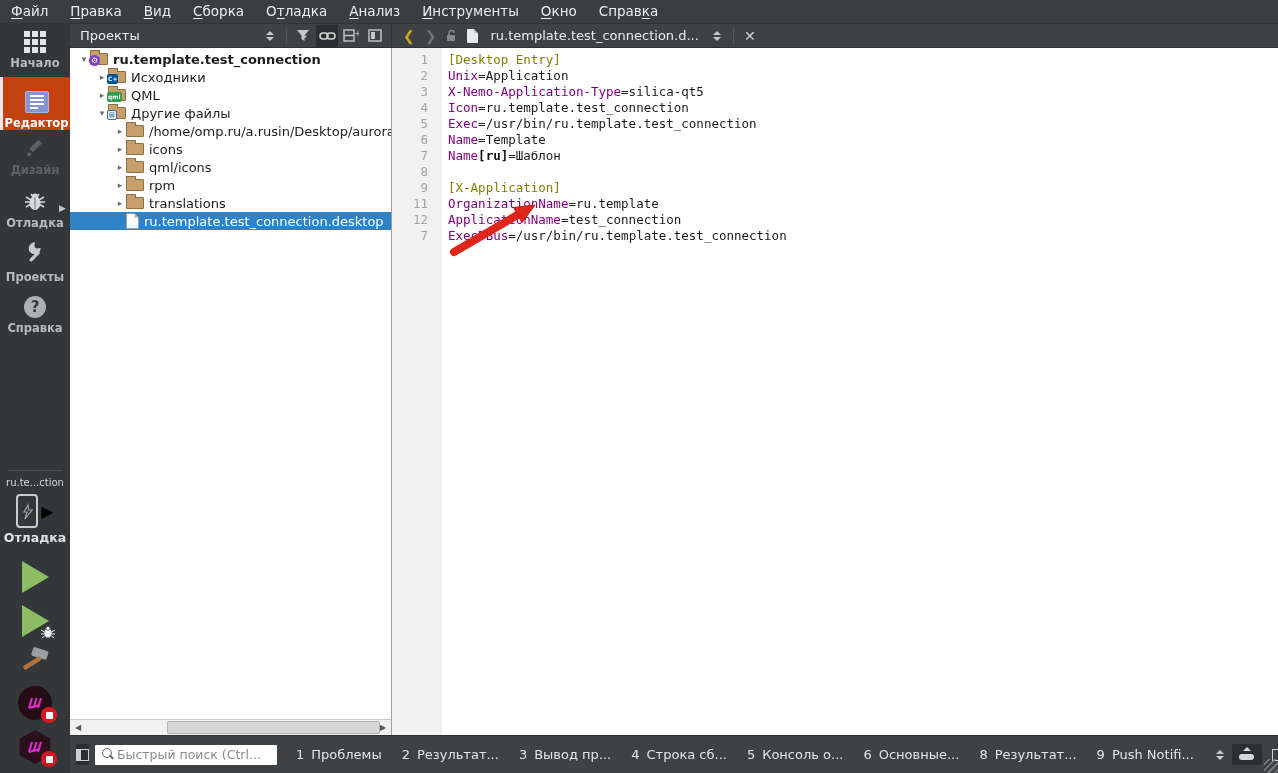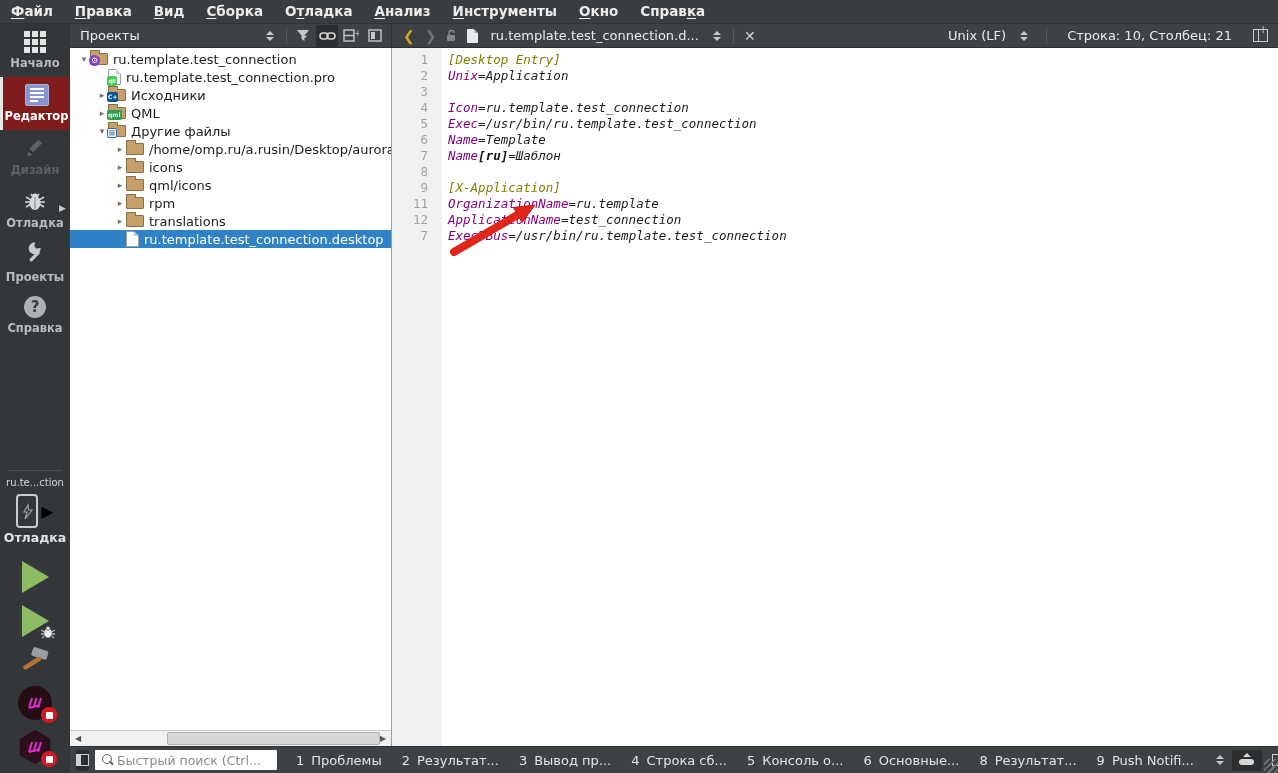--- a/index.html
+++ b/index.html
@@ -3,31 +3,31 @@
 <meta charset="utf-8">
 <style>
   * { box-sizing: border-box; margin:0; padding:0; }
   html,body { width:1278px; height:773px; overflow:hidden; background:#3d4042;
     font-family:"DejaVu Sans","Liberation Sans",sans-serif; }
   .app { width:1278px; height:773px; display:flex; flex-direction:column; }
 
   
   .menubar { height:24px; background:#3b3e40; display:flex; align-items:stretch;
     border-bottom:1px solid #323537; color:#ececec; font-size:13.5px; }
-  .menu-item { padding:0 11px; line-height:23px; cursor:default;font-weight:bold; }
+  .menu-item { padding:0 11px; line-height:23px; cursor:default; }
   .menu-item u { text-underline-offset:2px; }
 
   
   .below { flex:1; display:flex; min-height:0; }
 
   
   .modebar { width:70px; background:#333739; display:flex; flex-direction:column; align-items:stretch; }
   .mode { height:53px; display:flex; flex-direction:column; align-items:center; justify-content:center;
     gap:3px; color:#b9bbbc; font-size:11.5px; font-weight:bold; position:relative; }
-  .mode.active { background:#7f1d1d; color:#ffffff; border-left:3px solid #e8e8e8; }
+  .mode.active { background:#c2410c; color:#ffffff; border-left:3px solid #e8e8e8;justify-content:flex-end; }
   .mode.disabled { color:#5e6264; }
   .mode .subarrow { position:absolute; right:4px; top:20px; color:#c7c9ca; font-size:9px; }
   .ic-grid { width:22px; height:22px; display:grid; grid-template-columns:repeat(3,6px); grid-template-rows:repeat(3,6px); gap:2px; }
   .ic-grid i { background:#e4e5e5; }
   .ic-editor { width:24px; height:22px; background:#8794d2; border:1px solid #aab3e0; border-radius:2px;
     display:flex; flex-direction:column; justify-content:center; gap:2px; padding:0 4px; }
   .ic-editor i { height:2px; background:#fff; }
   .ic-editor i:last-child { width:60%; }
   .ic-help { width:22px; height:22px; border-radius:50%; background:#aeb0b1; color:#3a3d3f;
     font-weight:bold; font-size:15px; text-align:center; line-height:22px; }
@@ -81,21 +81,21 @@
 
   
   .content { flex:1; display:flex; min-height:0; }
   .tree-panel { width:322px; background:#fff; display:flex; flex-direction:column; border-right:1px solid #9c9fa1; }
   .tree { flex:1; overflow:hidden; padding-top:2px; font-size:13px; color:#1c1c1c; }
   .trow { height:18px; display:flex; align-items:center; white-space:nowrap; overflow:hidden; }
   .trow.sel { background:#2f82c5; color:#fff; }
   .arrowslot { width:12px; text-align:center; color:#6e6e6e; font-size:9px; flex:none; }
   .trow.sel .arrowslot { color:#fff; }
   .tlabel { margin-left:5px; }
-  .tlabel.bold { font-weight:normal; }
+  .tlabel.bold { font-weight:bold; }
   .fold { width:18px; height:12px; background:#c79f6a; border:1px solid #8d6f44; border-radius:1px; position:relative; flex:none; }
   .fold::before { content:""; position:absolute; left:-1px; top:-4px; width:8px; height:3px;
     background:#c79f6a; border:1px solid #8d6f44; border-bottom:none; border-radius:1px 1px 0 0; }
   .badge { position:absolute; left:-2px; bottom:-2px; min-width:10px; height:10px; font-size:6px; line-height:10px;
     text-align:center; color:#fff; border-radius:2px; padding:0 1px; font-weight:bold; }
   .b-proj { background:#7d3cc8; border-radius:50%; width:11px; height:11px; font-size:8px; line-height:11px; }
   .b-cpp { background:#00559a; }
   .b-qml { background:#2f9e50; }
   .b-oth { background:#eef2f5; color:#3a6ea5; border:1px solid #3a6ea5; font-size:7px; line-height:8px; }
   .b-qt  { background:#41cd52; }
@@ -111,29 +111,29 @@
 
   
   .editor { flex:1; background:#fff; position:relative; overflow:hidden; }
   .gutter-col { position:absolute; left:0; top:0; bottom:0; width:50px; background:#f1f1f1; }
   .code { position:relative; padding-top:4px; font-family:"DejaVu Sans Mono","Liberation Mono",monospace;
     font-size:12.5px; line-height:16px; }
   .cline { display:flex; height:16px; }
   .gut { width:50px; flex:none; text-align:right; padding-right:14px; color:#a3a3a3; position:relative; }
   .gut.cur { color:#222; font-weight:bold; }
   .gut .mark { position:absolute; left:37px; top:1px; width:3px; height:14px; background:#0b8f0b; }
-  .ctext { padding-left:6px; white-space:pre; color:#1a1a1a;font-style:italic; }
+  .ctext { padding-left:6px; white-space:pre; color:#1a1a1a; }
   .ctext .sec { color:#808000; }
   .ctext .key { color:#800080; }
   .ctext .attr { color:#111; font-weight:bold; }
   .ctext .pln { color:#1a1a1a; }
   .arrow-svg { position:absolute; left:0; top:0; pointer-events:none; }
 
   
-  .statusbar { height:27px; background:#3f4244; display:flex; align-items:center; color:#e3e4e4;
+  .statusbar { height:38px; background:#3f4244; display:flex; align-items:center; color:#e3e4e4;
     font-size:13px; position:relative; border-top:1px solid #2e3133; }
   .sb-toggle { width:22px; height:21px; background:#2c2e30; border-radius:2px; margin:0 6px 0 6px;
     display:flex; align-items:center; justify-content:center; }
   .ic-panel { width:13px; height:12px; border:1px solid #cfd0d1; position:relative; }
   .ic-panel::before { content:""; position:absolute; left:0; top:0; bottom:0; width:4px; background:#cfd0d1; }
   .ic-panel.right::before { left:auto; right:0; width:6px; }
   .searchbox { width:204px; height:20px; background:#fff; display:flex; align-items:center; padding:0 4px; border-radius:1px; }
   .mag { width:13px; height:13px; position:relative; margin:0 3px 0 2px; flex:none; }
   .mag::before { content:""; position:absolute; left:1px; top:0; width:8px; height:8px; border:1.5px solid #5f6365; border-radius:50%; }
   .mag::after { content:""; position:absolute; left:8px; top:8px; width:5px; height:1.5px; background:#5f6365; transform:rotate(45deg); }
@@ -353,55 +353,34 @@
           <span class="fico-small"></span>
           <span class="fname">ru.template.test_connection.d...</span>
           <span class="tbtn">
               <span class="spin">
                 <i class="up"></i>
                 <i class="dn"></i>
               </span>
             </span>
           <span class="vsep"></span>
           <span class="xbtn">✕</span>
-          <span class="eol-group">
-            <span>Unix (LF)</span>
-            <span class="tbtn">
-                <span class="spin">
-                  <i class="up"></i>
-                  <i class="dn"></i>
-                </span>
-              </span>
-            <span class="vsep"></span>
-            <span class="linecol">Строка: 10, Столбец: 21</span>
-            <span class="tbtn">
-                <span class="ic-split"></span>
-              </span>
-          </span>
         </div>
       </div>
 
       <div class="content">
         <div class="tree-panel">
           <div class="tree">
               <div class="trow" style="padding-left: 8px;">
                 <span class="arrowslot">▾</span>
                 <span class="fold">
                   <span class="badge b-proj">⚙</span>
                 </span>
                 <span class="tlabel bold">ru.template.test_connection</span>
               </div>
               <div class="trow" style="padding-left: 26px;">
-                <span class="arrowslot"></span>
-                <span class="fico">
-                  <span class="badge b-qt">qt</span>
-                </span>
-                <span class="tlabel">ru.template.test_connection.pro</span>
-              </div>
-              <div class="trow" style="padding-left: 26px;">
                 <span class="arrowslot">▸</span>
                 <span class="fold">
                   <span class="badge b-cpp">C+</span>
                 </span>
                 <span class="tlabel">Исходники</span>
               </div>
               <div class="trow" style="padding-left: 26px;">
                 <span class="arrowslot">▸</span>
                 <span class="fold">
                   <span class="badge b-qml">qml</span>
@@ -461,20 +440,21 @@
               <div class="cline">
                 <span class="gut">1</span>
                 <span class="ctext"><span class="sec">[Desktop Entry]</span></span>
               </div>
               <div class="cline">
                 <span class="gut">2</span>
                 <span class="ctext"><span class="key">Unix</span><span class="pln">=Application</span></span>
               </div>
               <div class="cline">
                 <span class="gut">3</span>
+                <span class="ctext"><span class="key">X-Nemo-Application-Type</span><span class="pln">=silica-qt5</span></span>
               </div>
               <div class="cline">
                 <span class="gut">4</span>
                 <span class="ctext"><span class="key">Icon</span><span class="pln">=ru.template.test_connection</span></span>
               </div>
               <div class="cline">
                 <span class="gut">5</span>
                 <span class="ctext"><span class="key">Exec</span><span class="pln">=/usr/bin/ru.template.test_connection</span></span>
               </div>
               <div class="cline">

